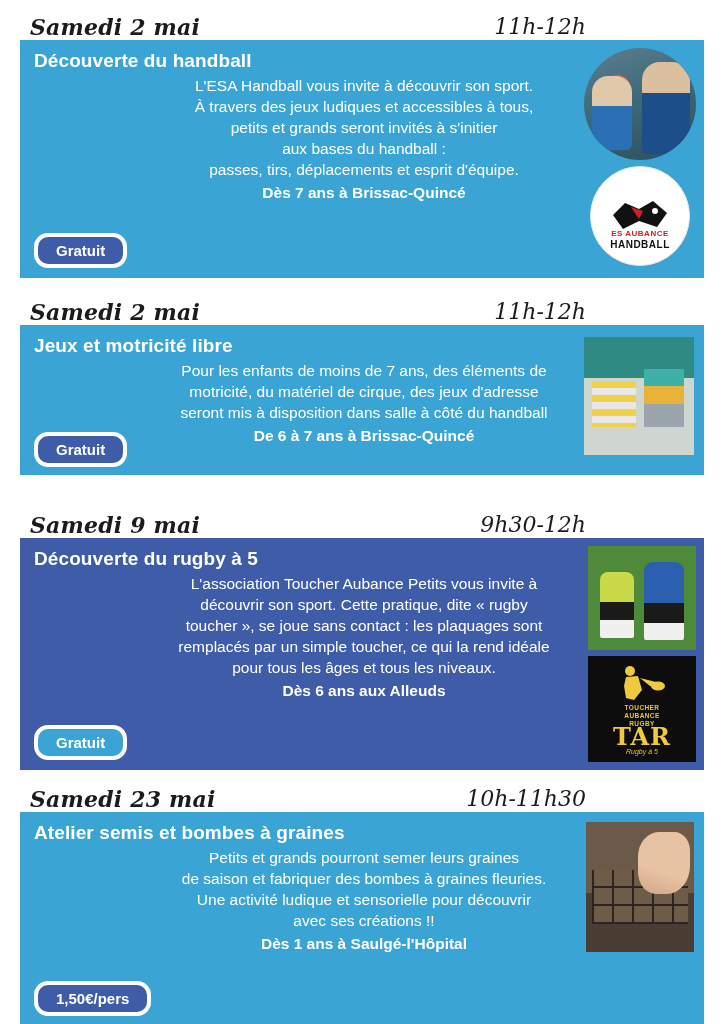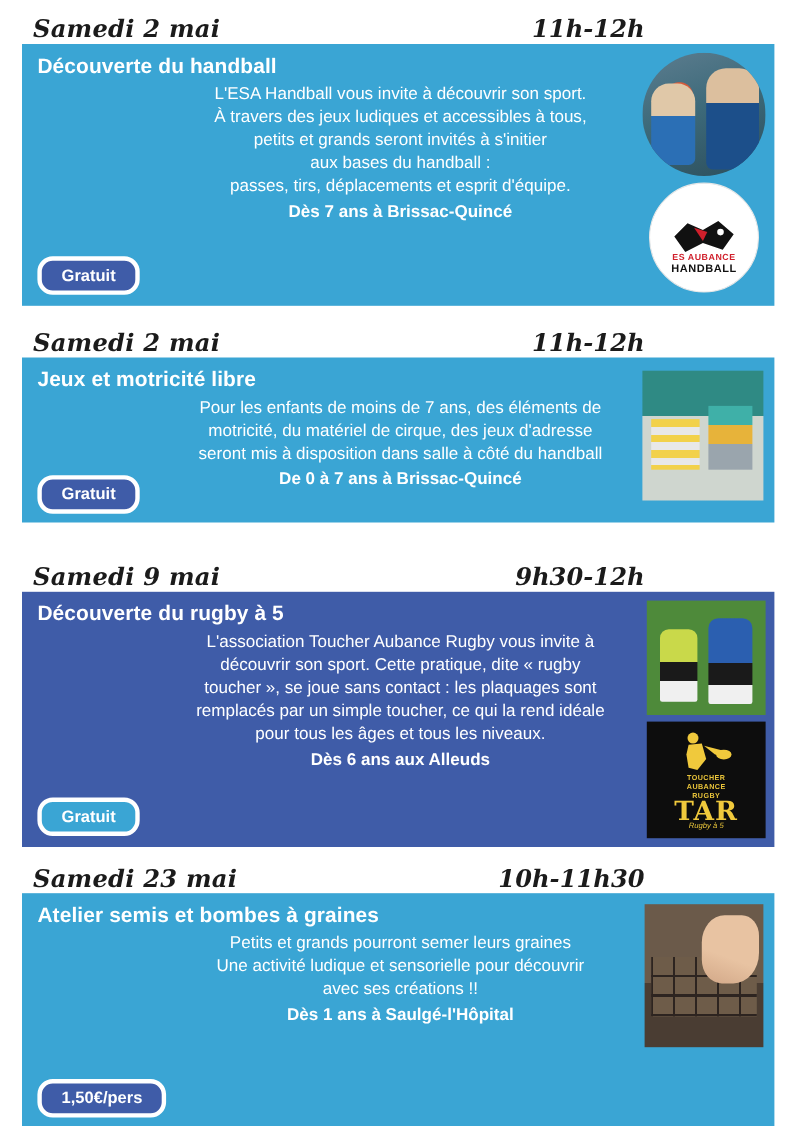--- a/index.html
+++ b/index.html
@@ -29,21 +29,21 @@
     font-family: "DejaVu Serif", serif;
     font-weight: bold;
     font-style: italic;
     font-size: 22px;
     color: #1b1b1b;
     letter-spacing: 0.2px;
     line-height: 1;
   }
   .event-time {
     font-family: "DejaVu Serif", serif;
-    font-weight: bold;
+    font-weight: normal;
     font-style: italic;
     font-size: 22px;
     color: #1b1b1b;
     line-height: 1;
   }
 
   .event-body {
     position: relative;
     width: 684px;
     padding: 8px 0 4px 0;
@@ -263,38 +263,38 @@
       <span class="event-date">Samedi 2 mai</span>
       <span class="event-time">11h-12h</span>
     </div>
     <div class="event-body bg-light">
       <div class="event-title">Jeux et motricité libre</div>
       <div class="event-text">
         <span class="line">Pour les enfants de moins de 7 ans, des éléments de</span>
         <span class="line">motricité, du matériel de cirque, des jeux d'adresse</span>
         <span class="line">seront mis à disposition dans salle à côté du handball</span>
       </div>
-      <div class="event-sub">De 0 à 7 ans à Brissac-Quincé</div>
+      <div class="event-sub">De 6 à 7 ans à Brissac-Quincé</div>
       <div class="price-badge">Gratuit</div>
 
       <div class="media">
         <div class="photo-rect"></div>
       </div>
     </div>
   </div>
 
   <div class="event" id="ev3">
     <div class="event-head">
       <span class="event-date">Samedi 9 mai</span>
       <span class="event-time">9h30-12h</span>
     </div>
     <div class="event-body bg-dark">
       <div class="event-title">Découverte du rugby à 5</div>
       <div class="event-text">
-        <span class="line">L'association Toucher Aubance Rugby vous invite à</span>
+        <span class="line">L'association Toucher Aubance Petits vous invite à</span>
         <span class="line">découvrir son sport. Cette pratique, dite « rugby</span>
         <span class="line">toucher », se joue sans contact : les plaquages sont</span>
         <span class="line">remplacés par un simple toucher, ce qui la rend idéale</span>
         <span class="line">pour tous les âges et tous les niveaux.</span>
       </div>
       <div class="event-sub">Dès 6 ans aux Alleuds</div>
       <div class="price-badge">Gratuit</div>
 
       <div class="media">
         <div class="photo-rect rugby"></div>
@@ -319,20 +319,21 @@
 
   <div class="event" id="ev4">
     <div class="event-head">
       <span class="event-date">Samedi 23 mai</span>
       <span class="event-time">10h-11h30</span>
     </div>
     <div class="event-body bg-light">
       <div class="event-title">Atelier semis et bombes à graines</div>
       <div class="event-text">
         <span class="line">Petits et grands pourront semer leurs graines</span>
+        <span class="line">de saison et fabriquer des bombes à graines fleuries.</span>
         <span class="line">Une activité ludique et sensorielle pour découvrir</span>
         <span class="line">avec ses créations !!</span>
       </div>
       <div class="event-sub">Dès 1 ans à Saulgé-l'Hôpital</div>
       <div class="price-badge">1,50€/pers</div>
 
       <div class="media">
         <div class="photo-rect seed"></div>
       </div>
     </div>

